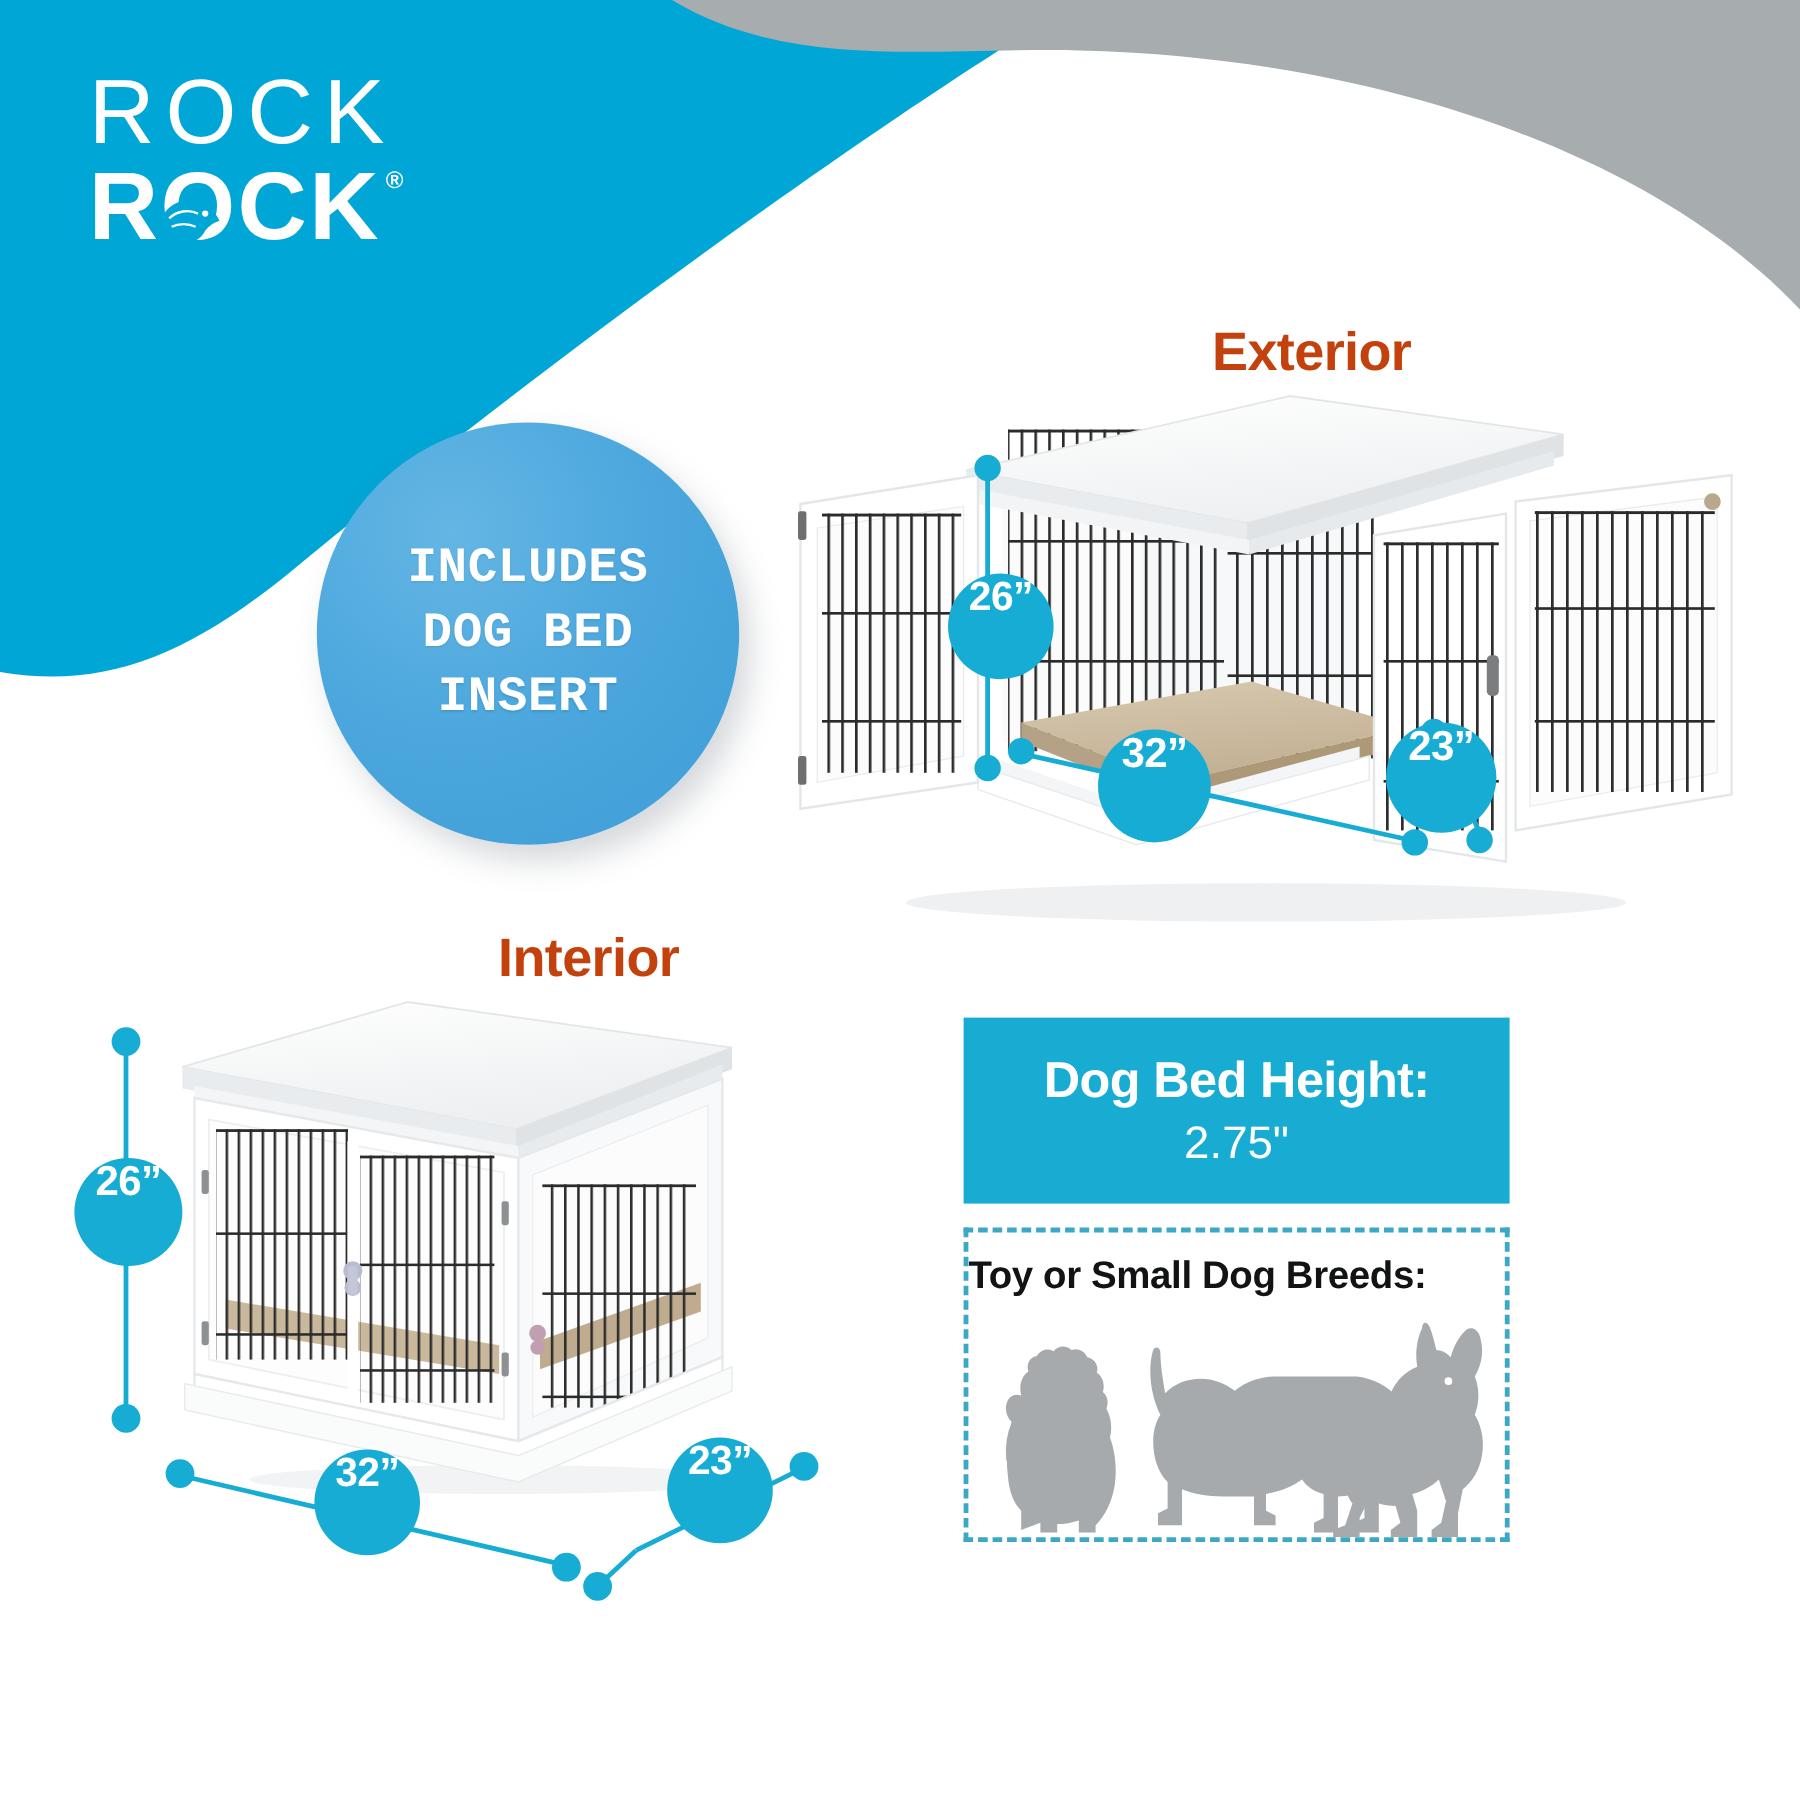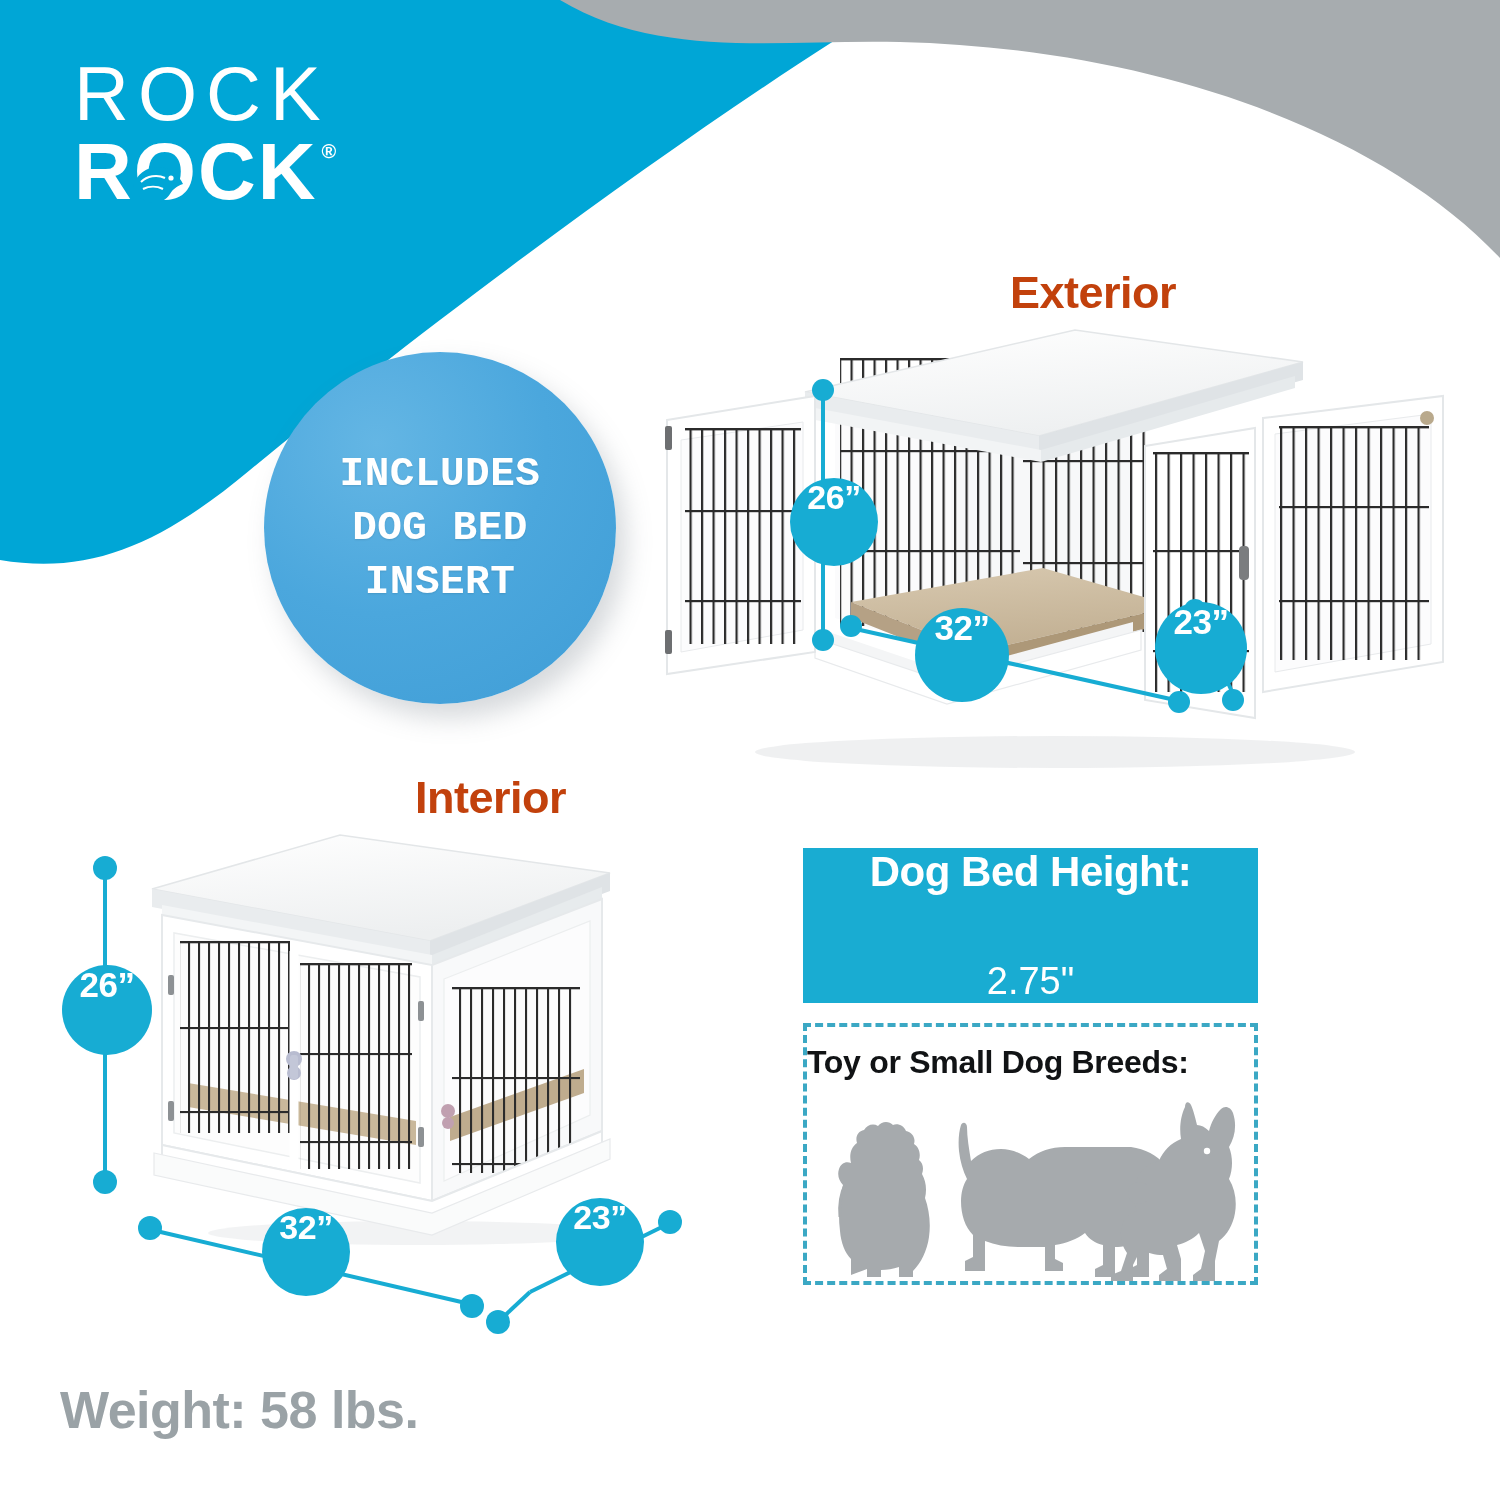--- a/index.html
+++ b/index.html
@@ -65,21 +65,21 @@
   .dim-circle {
     position: absolute; border-radius: 50%; background: #17ACD3;
     color: #ffffff; font-weight: 700; display: flex;
     align-items: flex-start; justify-content: center; letter-spacing: -0.5px;
   }
 
   
   .bed-panel {
     position: absolute; left: 803px; top: 848px; width: 455px; height: 155px;
     background: #19ACD2; display: flex; flex-direction: column;
-    align-items: center; justify-content: space-between; color: #ffffff;
+    align-items: center; justify-content: center; color: #ffffff;
   }
   .bed-panel-title { font-size: 42px; font-weight: 700; letter-spacing: -0.5px; }
   .bed-panel-value { font-size: 38px; font-weight: 400; margin-top: 8px; }
 
   
   .breeds-box {
     position: absolute; left: 803px; top: 1023px; width: 455px; height: 262px;
     border: 4px dashed #3BA8C4; background: #ffffff;
   }
   .breeds-title {
@@ -419,15 +419,14 @@
                  C416,18 410,16 406,20 C400,26 396,34 394,42
                  C390,38 386,36 382,36 C380,28 378,20 376,16
                  C374,12 370,12 370,18 Z"></path>
         <path d="M332,96 C326,92 320,92 316,96 C312,100 312,108 316,112
                  C320,116 328,116 332,112 Z"></path>
         <circle cx="392" cy="62" r="3.2" fill="#ffffff"></circle>
       </g>
     </svg>
   </div>
 
-  <div class="weight">Weight: 58 lbs.</div>
 
 </div>
 
 </body></html>

